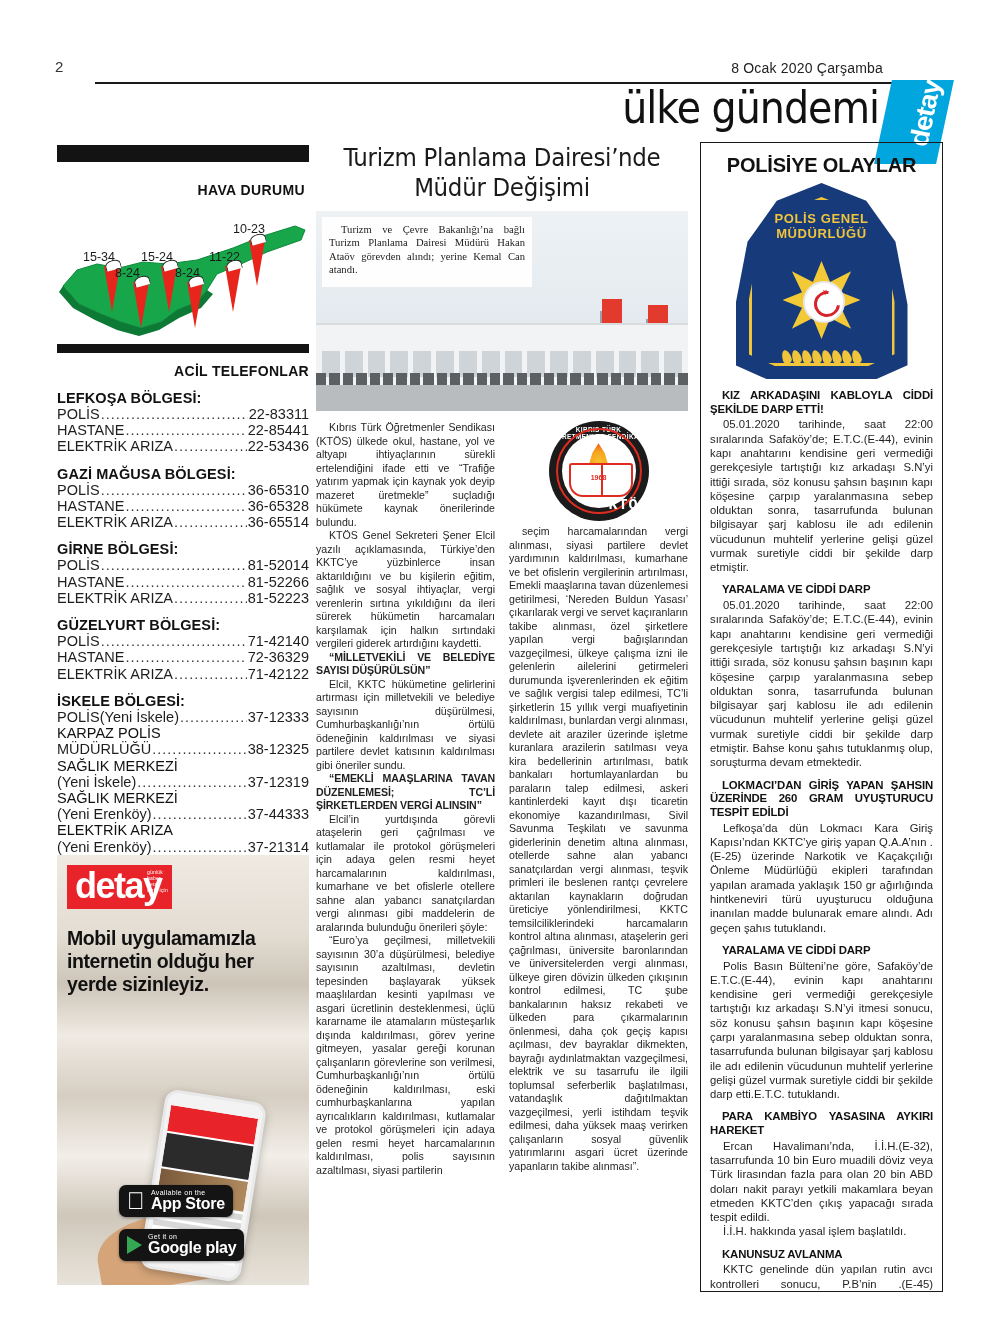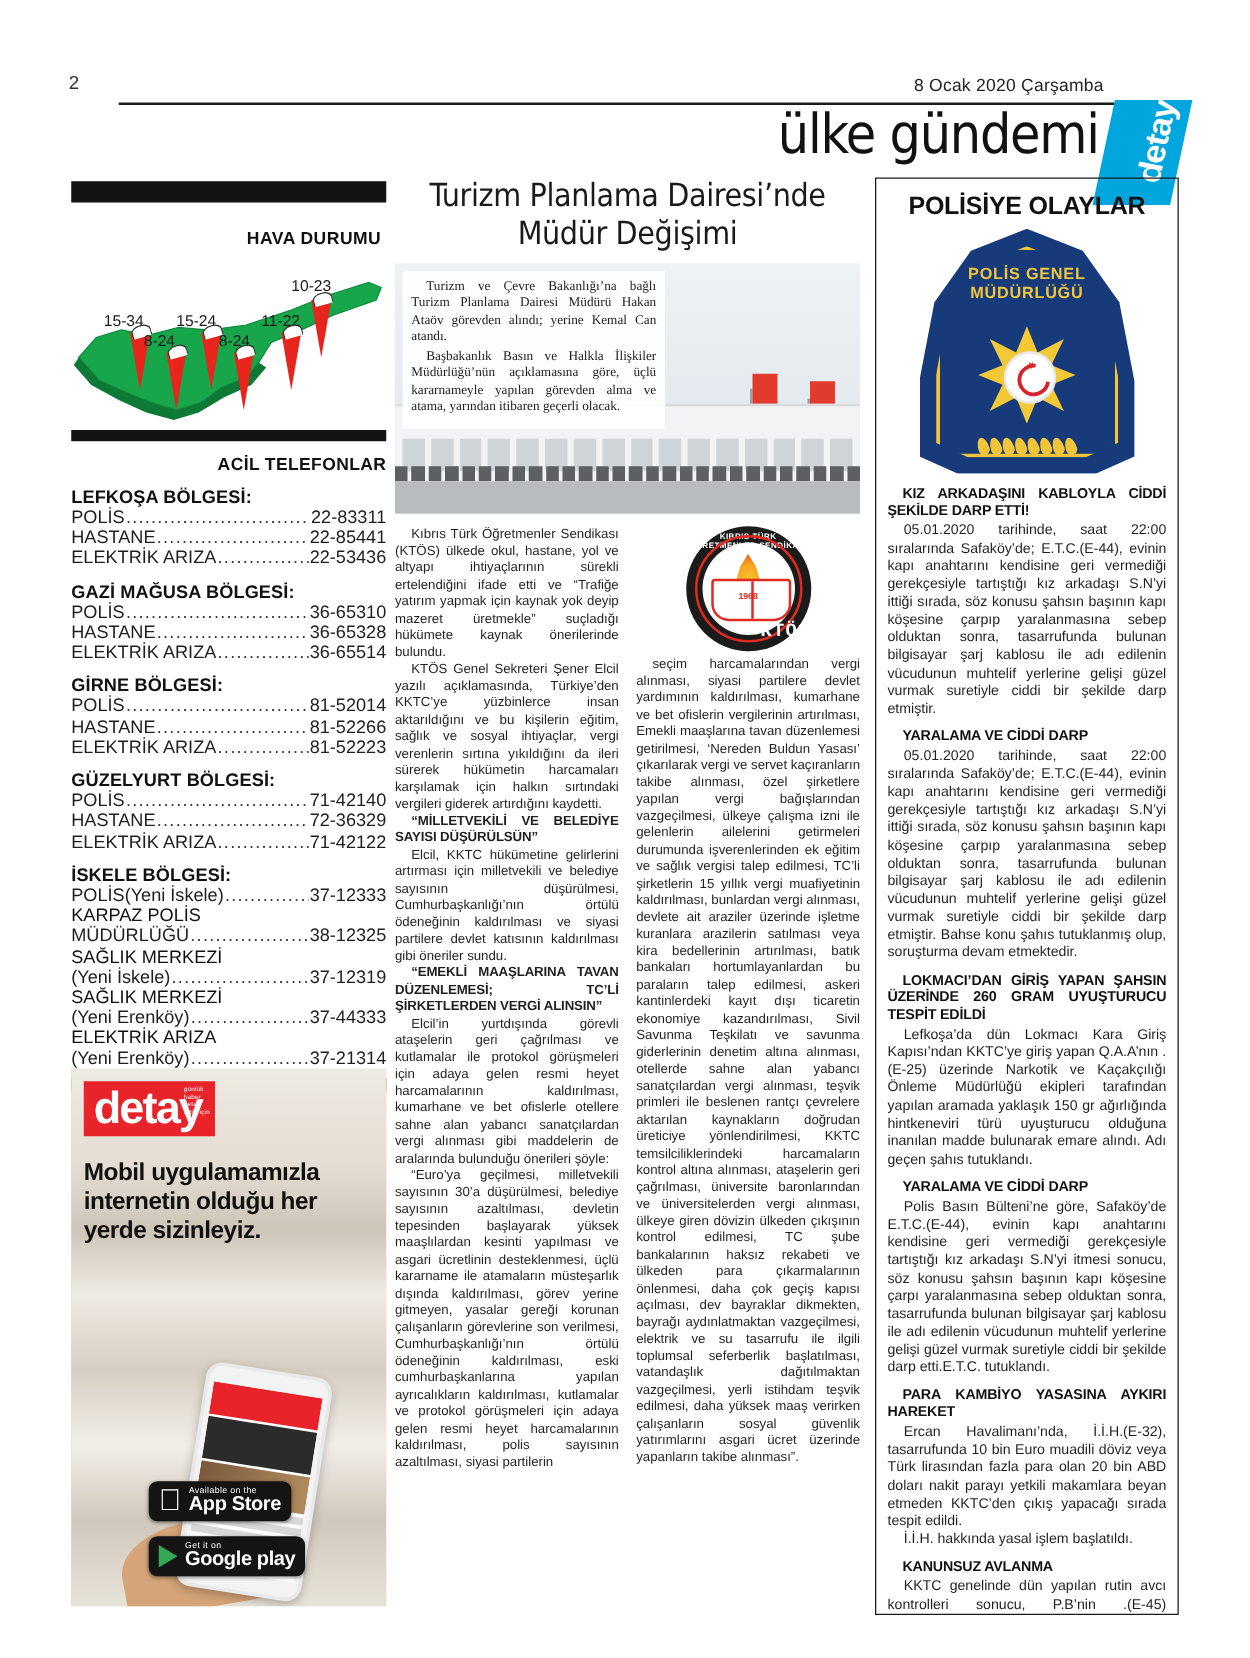--- a/index.html
+++ b/index.html
@@ -369,21 +369,20 @@
           <i></i>
           <i></i>
           <i></i>
           <i></i>
           <i></i>
       </div>
       <div class="ground"></div>
 
       <div class="caption-box">
         <p>Turizm ve Çevre Bakanlığı’na bağlı Turizm Planlama Dairesi Müdürü Hakan Ataöv görevden alındı; yerine Kemal Can atandı.</p>
-        <p>Başbakanlık Basın ve Halkla İlişkiler Müdürlüğü’nün açıklamasına göre, üçlü kararnameyle yapılan görevden alma ve atama, yarından itibaren geçerli olacak.</p>
       </div>
     </div>
 
 
     <div class="two-col">
       <div class="tc" id="a2-left">
           <p class="">Kıbrıs Türk Öğretmenler Sendikası (KTÖS) ülkede okul, hastane, yol ve altyapı ihtiyaçlarının sürekli ertelendiğini ifade etti ve “Trafiğe yatırım yapmak için kaynak yok deyip mazeret üretmekle” suçladığı hükümete kaynak önerilerinde bulundu.</p>
           <p class="">KTÖS Genel Sekreteri Şener Elcil yazılı açıklamasında, Türkiye’den KKTC’ye yüzbinlerce insan aktarıldığını ve bu kişilerin eğitim, sağlık ve sosyal ihtiyaçlar, vergi verenlerin sırtına yıkıldığını da ileri sürerek hükümetin  harcamaları karşılamak için halkın sırtındaki vergileri giderek artırdığını kaydetti.</p>
           <p class="sub">“MİLLETVEKİLİ  VE BELEDİYE SAYISI DÜŞÜRÜLSÜN”</p>
           <p class="">Elcil, KKTC hükümetine  gelirlerini artırması için milletvekili ve belediye sayısının                     düşürülmesi, Cumhurbaşkanlığı’nın örtülü ödeneğinin kaldırılması ve  siyasi partilere devlet katısının kaldırılması gibi öneriler sundu.</p>

